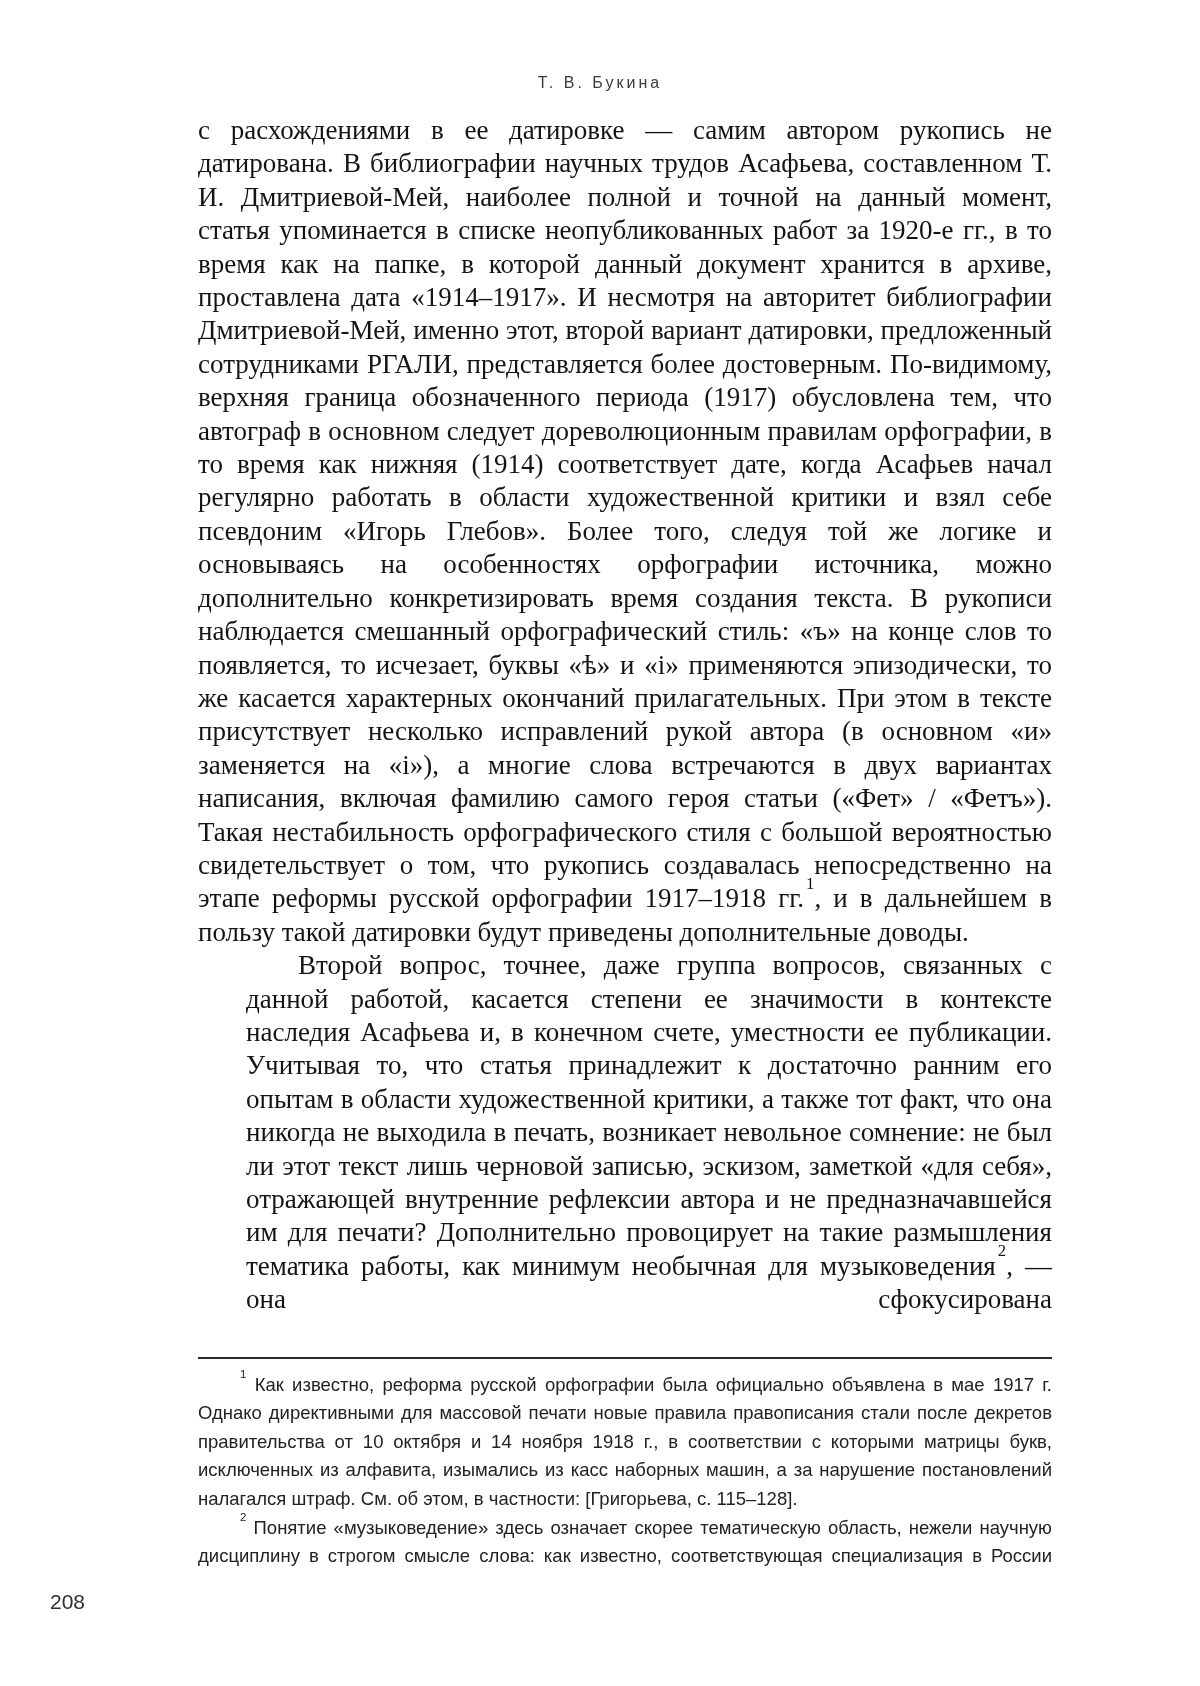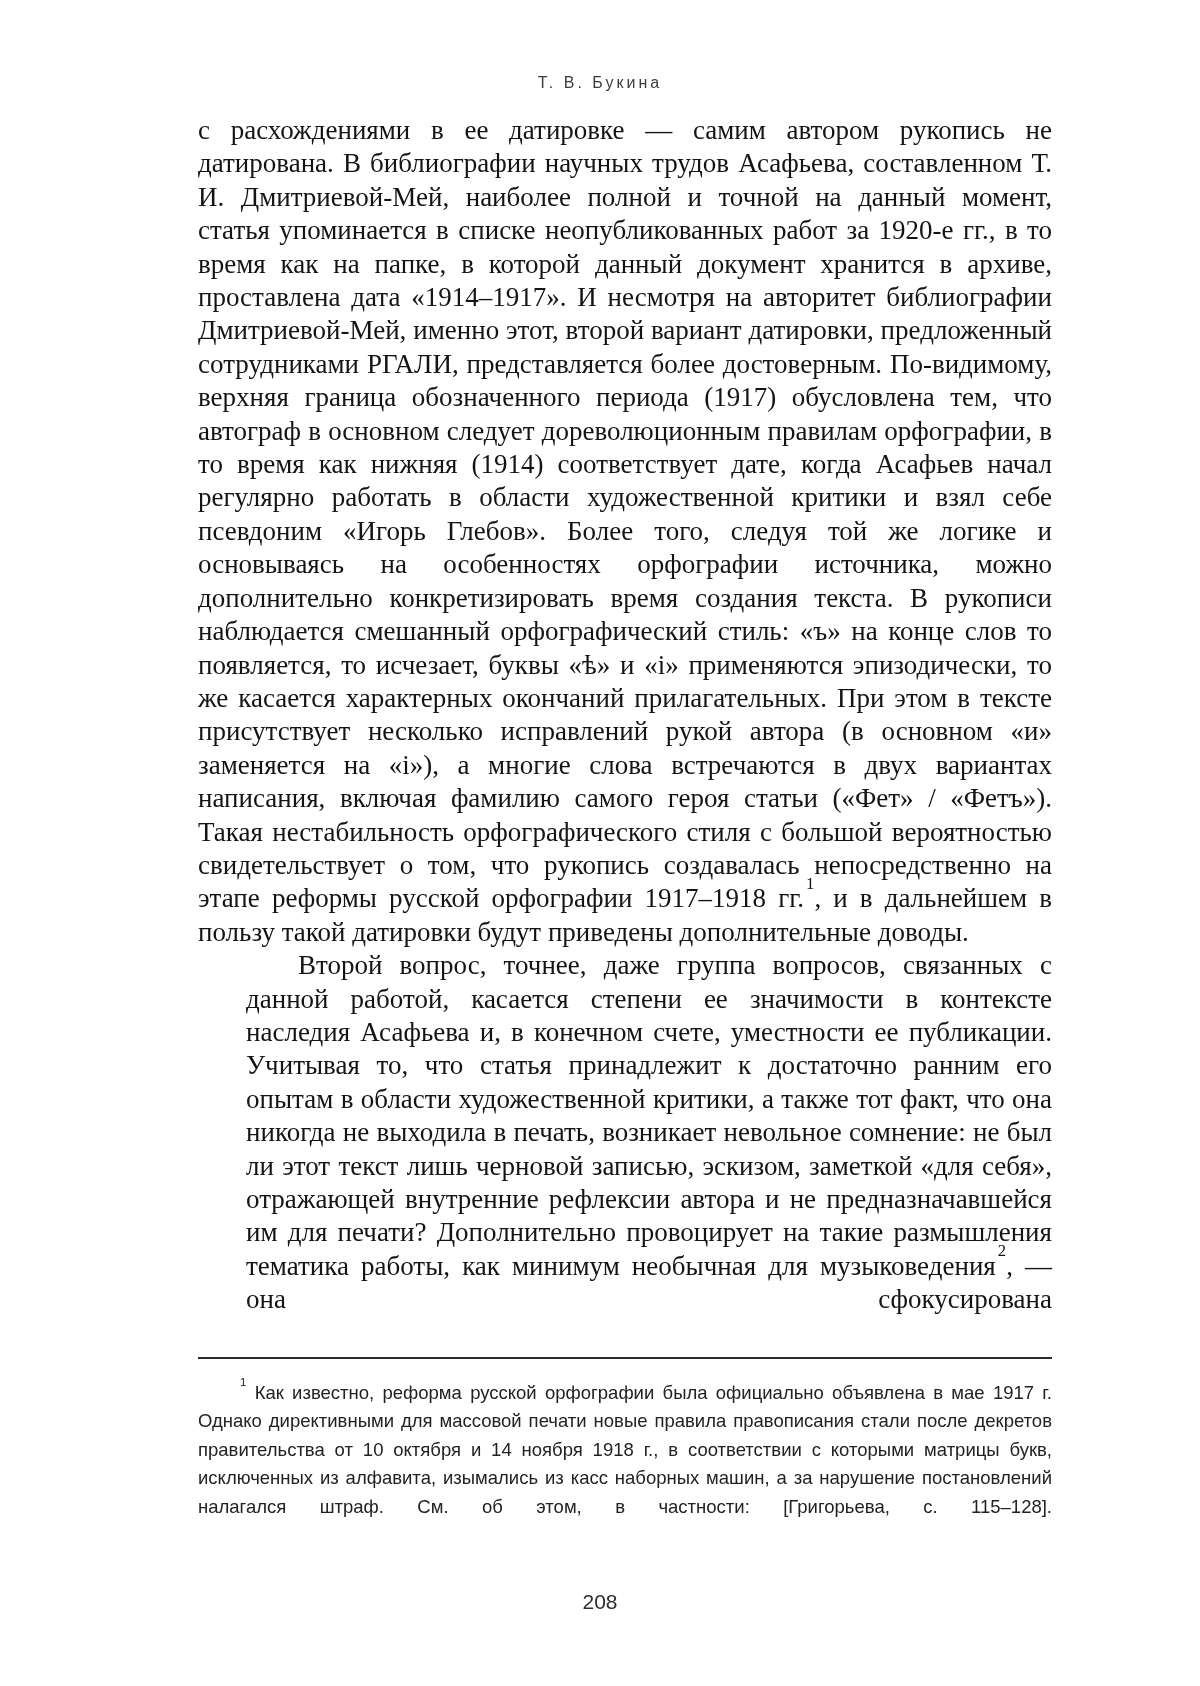--- a/index.html
+++ b/index.html
@@ -60,40 +60,40 @@
   sup.fn-ref {
     margin-left: 2px;
   }
   .footnote-rule {
     margin-top: 40px;
     border: 0;
     border-top: 2px solid #2b2b2b;
     width: 100%;
   }
   .footnotes {
-    margin-top: 20px;
+    margin-top: 12px;
     font-family: "Liberation Sans", "DejaVu Sans", sans-serif;
     font-size: 18.5px;
     line-height: 28.6px;
     text-align: justify;
     color: #222222;
   }
   .footnote {
     margin: 0;
     text-indent: 42px;
   }
   .footnote:last-child {
     text-align-last: justify;
   }
   .page-number {
     position: absolute;
     bottom: 72px;
     left: 0;
     width: 100%;
-    text-align: center;
+    text-align: left;
     font-family: "Liberation Sans", "DejaVu Sans", sans-serif;
     font-size: 21px;
     color: #2e2e2e;
   }
 </style>
 </head>
 <body>
 
 <div class="page">
 
@@ -105,19 +105,20 @@
 
     <p class="para">с расхождениями в ее датировке — самим автором рукопись не датирована. В библиографии научных трудов Асафьева, составленном Т. И. Дмитриевой-Мей, наиболее полной и точной на данный момент, статья упоминается в списке неопубликованных работ за 1920-е гг., в то время как на папке, в которой данный документ хранится в архиве, проставлена дата «1914–1917». И несмотря на авторитет библиографии Дмитриевой-Мей, именно этот, второй вариант датировки, предложенный сотрудниками РГАЛИ, представляется более достоверным. По-видимому, верхняя граница обозначенного периода (1917) обусловлена тем, что автограф в основном следует дореволюционным правилам орфографии, в то время как нижняя (1914) соответствует дате, когда Асафьев начал регулярно работать в области художественной критики и взял себе псевдоним «Игорь Глебов». Более того, следуя той же логике и основываясь на особенностях орфографии источника, можно дополнительно конкретизировать время создания текста. В рукописи наблюдается смешанный орфографический стиль: «ъ» на конце слов то появляется, то исчезает, буквы «ѣ» и «i» применяются эпизодически, то же касается характерных окончаний прилагательных. При этом в тексте присутствует несколько исправлений рукой автора (в основном «и» заменяется на «i»), а многие слова встречаются в двух вариантах написания, включая фамилию самого героя статьи («Фет» / «Фетъ»). Такая нестабильность орфографического стиля с большой вероятностью свидетельствует о том, что рукопись создавалась непосредственно на этапе реформы русской орфографии 1917–1918 гг.<sup class="fn-ref">1</sup>, и в дальнейшем в пользу такой датировки будут приведены дополнительные доводы.</p>
         <p class="para">Второй вопрос, точнее, даже группа вопросов, связанных с данной работой, касается степени ее значимости в контексте наследия Асафьева и, в конечном счете, уместности ее публикации. Учитывая то, что статья принадлежит к достаточно ранним его опытам в области художественной критики, а также тот факт, что она никогда не выходила в печать, возникает невольное сомнение: не был ли этот текст лишь черновой записью, эскизом, заметкой «для себя», отражающей внутренние рефлексии автора и не предназначавшейся им для печати? Дополнительно провоцирует на такие размышления тематика работы, как минимум необычная для музыковедения<sup class="fn-ref">2</sup>, — она сфокусирована</p>
       </main>
 
     <hr class="footnote-rule">
 
     <section class="footnotes">
 
     <p class="footnote"><sup class="fn-marker">1</sup>&nbsp;Как известно, реформа русской орфографии была официально объявлена в мае 1917 г. Однако директивными для массовой печати новые правила правописания стали после декретов правительства от 10 октября и 14 ноября 1918 г., в соответствии с которыми матрицы букв, исключенных из алфавита, изымались из касс наборных машин, а за нарушение постановлений налагался штраф. См. об этом, в частности: [Григорьева, с. 115–128].</p>
+        <p class="footnote"><sup class="fn-marker">2</sup>&nbsp;Понятие «музыковедение» здесь означает скорее тематическую область, нежели научную дисциплину в строгом смысле слова: как известно, соответствующая специализация в России</p>
       </section>
 
   </div>
 
   <footer class="page-number">208</footer>
 
 </div>
 
 </body></html>

